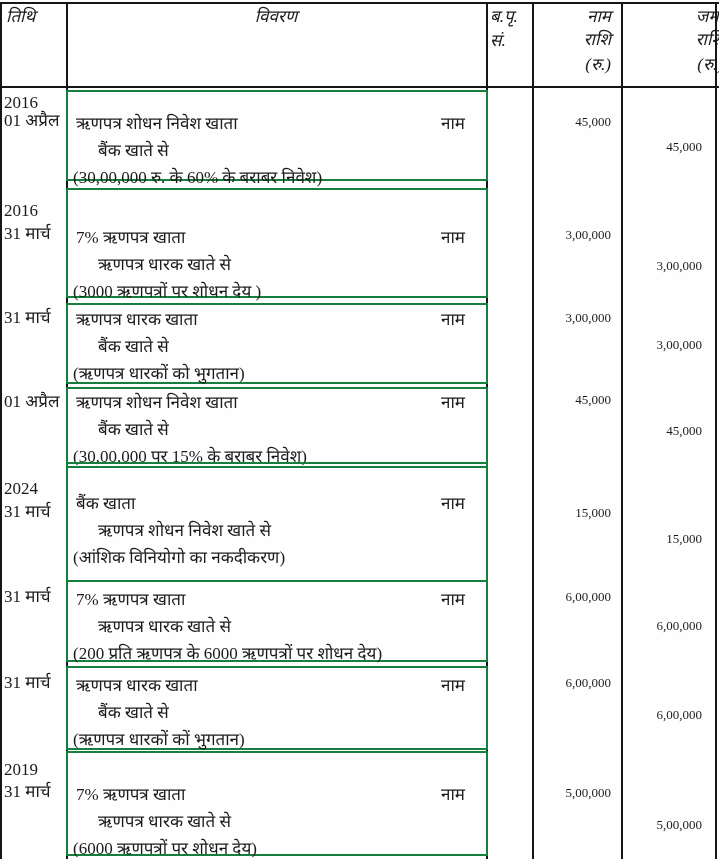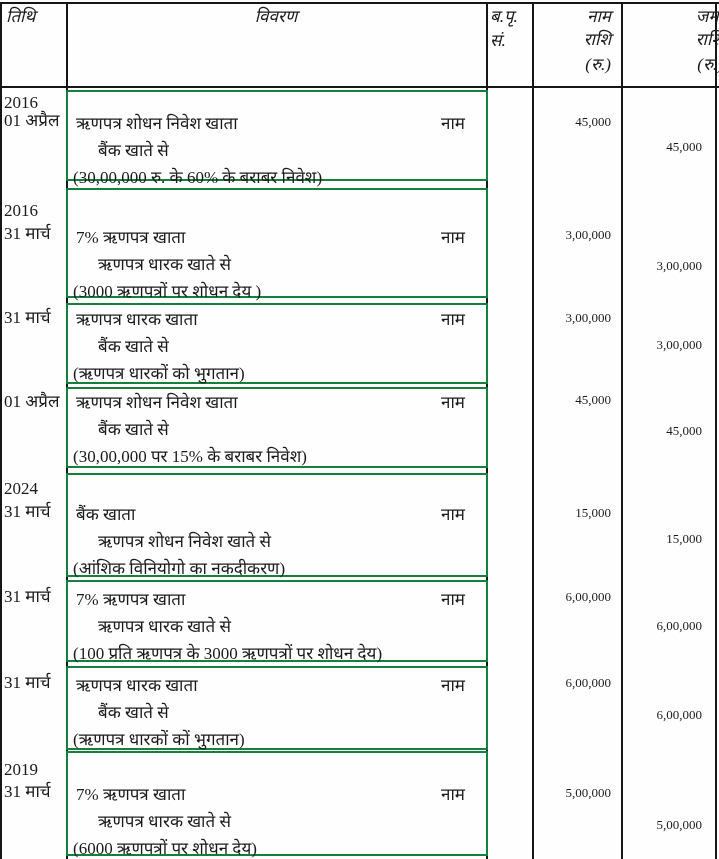--- a/index.html
+++ b/index.html
@@ -38,21 +38,21 @@
   .narr{position:absolute;left:5px;top:calc(var(--o1) + 54px);white-space:nowrap;}
   .year,.edate{position:absolute;left:4px;width:62px;white-space:nowrap;}
   .amt{position:absolute;text-align:right;white-space:nowrap;font-size:13px;}
   .damt{left:534px;width:77px;}
   .camt{left:624px;width:78px;}
   
   .e1{top:90px;height:91px;--o1:22px;}  .y-e1{top:93px;}  .d-e1{top:111px;} .a-e1{top:114px;} .c-e1{top:139px;}
   .e2{top:188px;height:110px;--o1:38px;}.y-e2{top:201px;} .d-e2{top:224px;} .a-e2{top:227px;} .c-e2{top:258px;}
   .e3{top:303px;height:81px;--o1:5px;}                    .d-e3{top:308px;} .a-e3{top:310px;} .c-e3{top:337px;}
   .e4{top:387px;height:81px;--o1:4px;}                    .d-e4{top:392px;} .a-e4{top:392px;} .c-e4{top:423px;}
-  .e5{top:473px;height:104px;--o1:30px;}.y-e5{top:479px;} .d-e5{top:502px;} .a-e5{top:505px;} .c-e5{top:531px;}
+  .e5{top:462px;height:120px;--o1:30px;}.y-e5{top:479px;} .d-e5{top:502px;} .a-e5{top:505px;} .c-e5{top:531px;}
   .e6{top:580px;height:82px;--o1:8px;}                    .d-e6{top:587px;} .a-e6{top:589px;} .c-e6{top:618px;}
   .e7{top:666px;height:84px;--o1:8px;}                    .d-e7{top:673px;} .a-e7{top:675px;} .c-e7{top:707px;}
   .e8{top:751px;height:105px;--o1:32px;}.y-e8{top:760px;} .d-e8{top:782px;} .a-e8{top:785px;} .c-e8{top:817px;}
 </style>
 </head>
 <body>
 
 <div class="page">
 
   <div class="hline h-top"></div>
@@ -126,21 +126,21 @@
     <div class="narr">(आंशिक विनियोगो का नकदीकरण)</div>
   </div>
   <div class="amt damt a-e5">15,000</div>
   <div class="amt camt c-e5">15,000</div>
 
   <div class="edate d-e6">31 मार्च</div>
   <div class="box e6">
     <div class="acct">7% ऋणपत्र खाता</div>
     <div class="drlab">नाम</div>
     <div class="cracct">ऋणपत्र धारक खाते से</div>
-    <div class="narr">(100 प्रति ऋणपत्र के 3000 ऋणपत्रों पर शोधन देय)</div>
+    <div class="narr">(200 प्रति ऋणपत्र के 6000 ऋणपत्रों पर शोधन देय)</div>
   </div>
   <div class="amt damt a-e6">6,00,000</div>
   <div class="amt camt c-e6">6,00,000</div>
 
   <div class="edate d-e7">31 मार्च</div>
   <div class="box e7">
     <div class="acct">ऋणपत्र धारक खाता</div>
     <div class="drlab">नाम</div>
     <div class="cracct">बैंक खाते से</div>
     <div class="narr">(ऋणपत्र धारकों कों भुगतान)</div>

